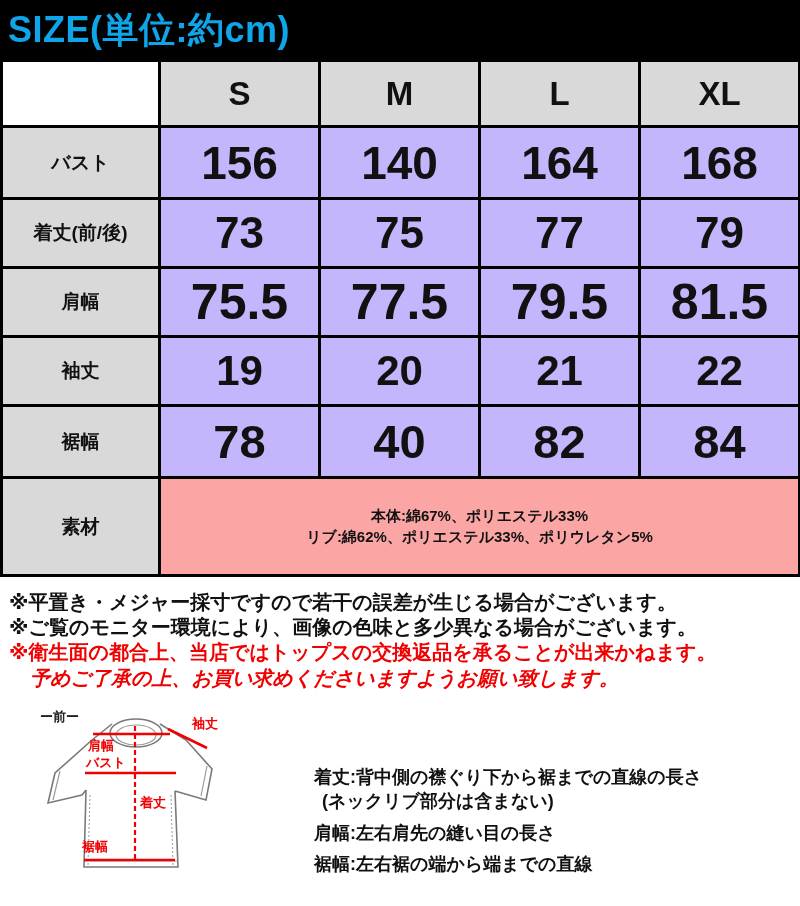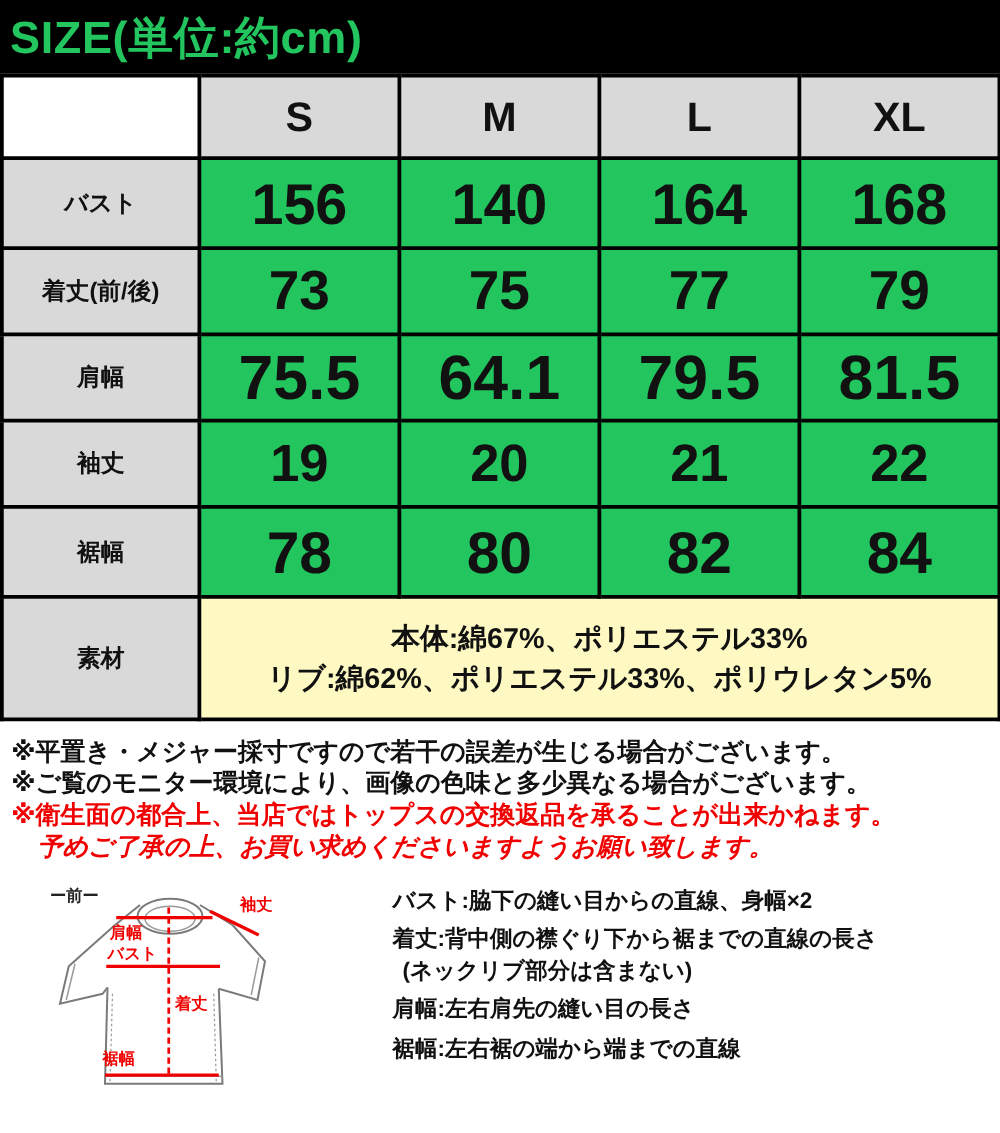--- a/index.html
+++ b/index.html
@@ -15,21 +15,21 @@
     font-family: "Liberation Sans", "DejaVu Sans", sans-serif;
     font-weight: bold;
     color: #111;
   }
   .page { width: 800px; height: 906px; overflow: hidden; }
 
   
   .title-bar {
     width: 800px; height: 59px;
     background: var(--border-black, #000);
-    color: #22c55e;
+    color: #0ea5e9;
     font-size: 36px;
     line-height: 59px;
     padding-left: 8px;
     letter-spacing: 0.5px;
   }
 
   
   table.size-table {
     width: 800px;
     border-collapse: collapse;
@@ -47,48 +47,48 @@
   tr.header-row td.size-th {
     background: var(--cell-gray, #d9d9d9);
     font-size: 33px;
   }
   td.corner { background: #fff; }
   td.label-cell {
     background: var(--cell-gray, #d9d9d9);
     font-size: 19px;
     white-space: nowrap;
   }
-  td.value-cell { background: #22c55e; }
+  td.value-cell { background: #c4b5fd; }
   tr.m-row { height: 70px; }
   tr.row-0 { height: 72px; }  tr.row-0 td.value-cell { font-size: 46px; }
   tr.row-1 { height: 69px; }  tr.row-1 td.value-cell { font-size: 44px; }
   tr.row-2 { height: 69px; }  tr.row-2 td.value-cell { font-size: 50px; }
   tr.row-3 { height: 69px; }  tr.row-3 td.value-cell { font-size: 42px; }
   tr.row-4 { height: 72px; }  tr.row-4 td.value-cell { font-size: 47px; }
   tr.material-row { height: 98px; }
   td.material-value {
-    background: #fef9c3;
+    background: #fca5a5;
     text-align: left;
-    font-size: 23px;
+    font-size: 15px;
     line-height: 1.35;
     padding-left: 15px;
   }
 
   
   .notes {
     padding: 13px 20px 0 9px;
     font-size: 20px;
     line-height: 1.26;
   }
   .note-line { white-space: nowrap; }
   .note-red { color: var(--accent-red, #f00000); }
   .note-indent { padding-left: 21px; font-style: italic; }
 
   
-  .bottom { display: flex; margin-top: 4px; }
+  .bottom { display: flex; margin-top: 4px; align-items: flex-end; }
   .diagram-wrap { width: 300px; height: 190px; flex: 0 0 auto; }
   .defs {
     flex: 1;
     padding: 14px 0 0 14px;
     font-size: 18px;
     line-height: 1.25;
   }
   .def-line { margin-bottom: 9px; white-space: nowrap; }
   .def-line.cont { margin-top: -7px; padding-left: 8px; }
 
@@ -137,37 +137,37 @@
         <td class="label-cell">着丈(前/後)</td>
         <td class="value-cell">73</td>
         <td class="value-cell">75</td>
         <td class="value-cell">77</td>
         <td class="value-cell">79</td>
       </tr>
 
       <tr class="m-row row-2">
         <td class="label-cell">肩幅</td>
         <td class="value-cell">75.5</td>
-        <td class="value-cell">64.1</td>
+        <td class="value-cell">77.5</td>
         <td class="value-cell">79.5</td>
         <td class="value-cell">81.5</td>
       </tr>
 
       <tr class="m-row row-3">
         <td class="label-cell">袖丈</td>
         <td class="value-cell">19</td>
         <td class="value-cell">20</td>
         <td class="value-cell">21</td>
         <td class="value-cell">22</td>
       </tr>
 
       <tr class="m-row row-4">
         <td class="label-cell">裾幅</td>
         <td class="value-cell">78</td>
-        <td class="value-cell">80</td>
+        <td class="value-cell">40</td>
         <td class="value-cell">82</td>
         <td class="value-cell">84</td>
       </tr>
 
       <tr class="material-row">
         <td class="label-cell">素材</td>
         <td class="material-value" colspan="4">
           <div>本体:綿67%、ポリエステル33%</div>
           <div>リブ:綿62%、ポリエステル33%、ポリウレタン5%</div>
         </td>
@@ -219,21 +219,20 @@
 
         <text class="red-label" x="88" y="55">肩幅</text>
         <text class="red-label" x="192" y="33">袖丈</text>
         <text class="red-label" x="86" y="72">バスト</text>
         <text class="red-label" x="140" y="112">着丈</text>
         <text class="red-label" x="82" y="156">裾幅</text>
       </svg>
     </div>
 
     <div class="defs">
-      <div class="def-line">バスト:脇下の縫い目からの直線、身幅×2</div>
       <div class="def-line">着丈:背中側の襟ぐり下から裾までの直線の長さ</div>
       <div class="def-line cont">(ネックリブ部分は含まない)</div>
       <div class="def-line">肩幅:左右肩先の縫い目の長さ</div>
       <div class="def-line">裾幅:左右裾の端から端までの直線</div>
     </div>
 
   </div>
 </div>
 
 </body></html>

